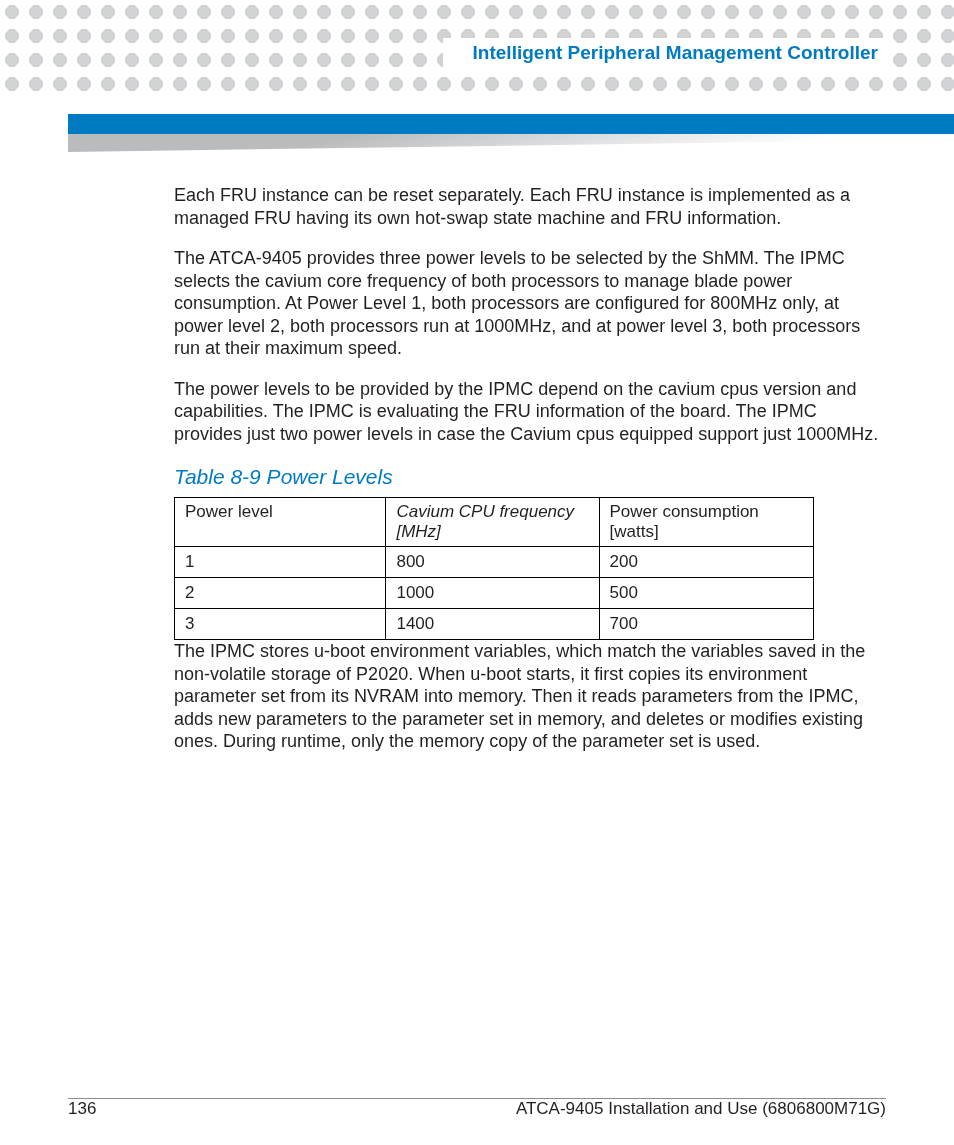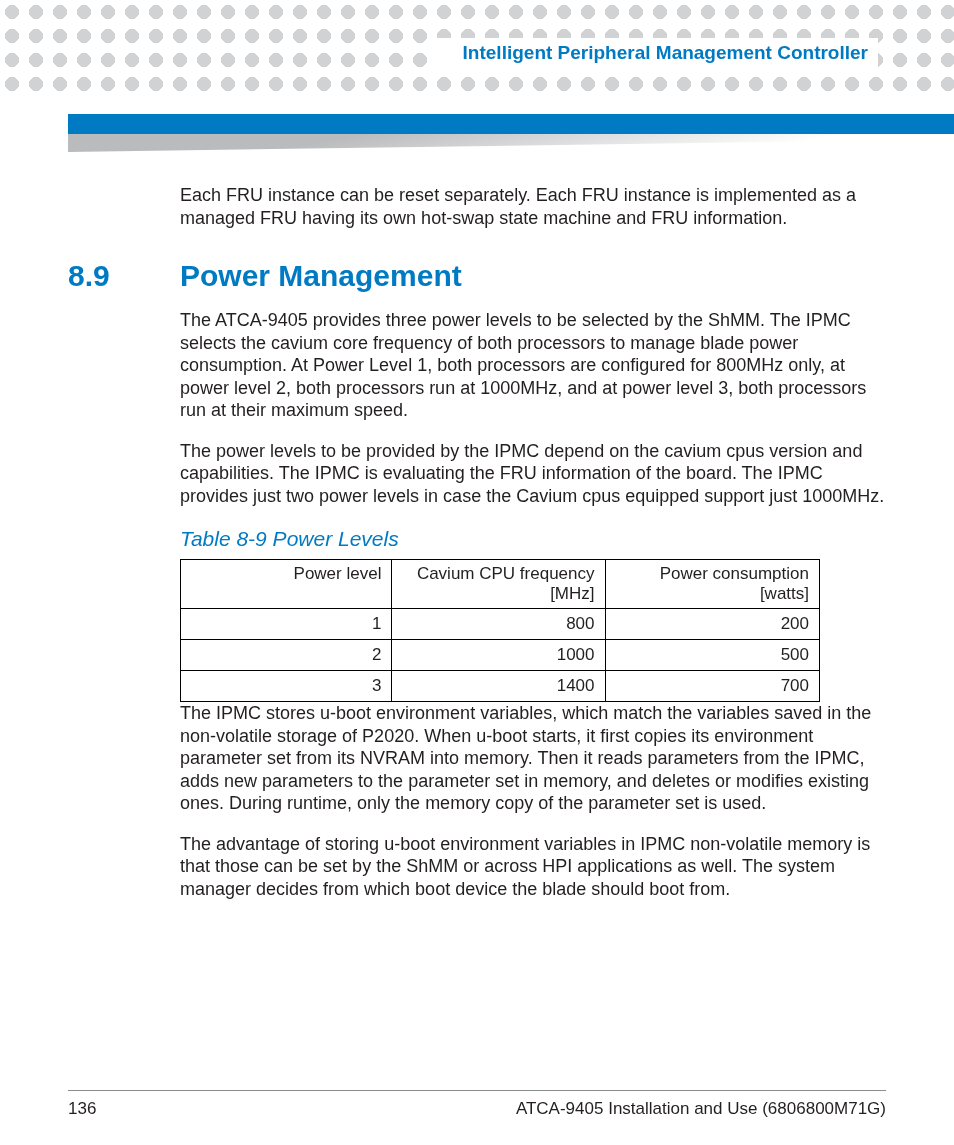--- a/index.html
+++ b/index.html
@@ -17,21 +17,21 @@
     top:0;left:0;right:0;height:95px;
     background-image:radial-gradient(circle,#d0d2d3 7px,transparent 7px);
     background-size:24px 24px;
     background-position:0 0;
   }
 
   
   .running-head{
     position:absolute;
     top:38px;
-    right:76px;
+    right:66px;
     padding:4px 10px 4px 30px;
     background:#fff;
     color:#007ac2;
     font-weight:700;
     font-size:19px;
   }
 
   
   .blue-bar{
     position:absolute;
@@ -42,21 +42,21 @@
     position:absolute;
     top:134px;left:68px;right:0;height:18px;
     background:linear-gradient(168deg,#b9bbbd 0%,#b9bbbd 30%,#ffffff 80%);
     clip-path:polygon(0 0,100% 0,100% 30%,0 100%);
   }
 
   
   .page{
     position:absolute;
     top:184px;
-    left:68px;
+    left:62px;
     right:68px;
   }
   .body-col{
     margin-left:112px;
   }
   p{
     font-size:18px;
     line-height:1.25;
     margin:0 0 18px 0;
   }
@@ -91,60 +91,55 @@
 
   
   table{
     border-collapse:collapse;
     width:640px;
     font-size:17px;
   }
   th,td{
     border:1px solid #000;
     padding:4px 10px;
-    text-align:right;
+    text-align:left;
     font-weight:400;
   }
   th{vertical-align:top;}
   td{height:22px;}
   .col-a{width:200px;}
-  .col-b{width:200px;}
+  .col-b{width:200px;font-style:italic;}
   .col-c{width:200px;}
 
   
   .footer{
     position:absolute;
     left:68px;right:68px;
     bottom:26px;
     border-top:1px solid #8a8c8e;
-    padding-top:8px;
     display:flex;
     justify-content:space-between;
     font-size:17px;
     color:#231f20;
   }
 </style>
 </head>
 <body>
 
 <div class="dots"></div>
 <div class="running-head">Intelligent Peripheral Management Controller</div>
 <div class="blue-bar"></div>
 <div class="grey-wedge"></div>
 
 <div class="page">
 
   <div class="body-col">
     <p>Each FRU instance can be reset separately. Each FRU instance is implemented as a managed FRU having its own hot-swap state machine and FRU information.</p>
   </div>
 
-  <div class="section">
-    <div class="secnum">8.9</div>
-    <div class="sectitle">Power Management</div>
-  </div>
 
   <div class="body-col">
     <p>The ATCA-9405 provides three power levels to be selected by the ShMM. The IPMC selects the cavium core frequency of both processors to manage blade power consumption. At Power Level 1, both processors are configured for 800MHz only, at power level 2, both processors run at 1000MHz, and at power level 3, both processors run at their maximum speed.</p>
     <p>The power levels to be provided by the IPMC depend on the cavium cpus version and capabilities. The IPMC is evaluating the FRU information of the board. The IPMC provides just two power levels in case the Cavium cpus equipped support just 1000MHz.</p>
 
     <div class="tbl-caption">Table 8-9 Power Levels</div>
 
     <table>
       <thead>
         <tr>
@@ -169,21 +164,20 @@
           <td>1400</td>
           <td>700</td>
         </tr>
       </tbody>
     </table>
   </div>
 
 
   <div class="body-col">
     <p>The IPMC stores u-boot environment variables, which match the variables saved in the non-volatile storage of P2020. When u-boot starts, it first copies its environment parameter set from its NVRAM into memory. Then it reads parameters from the IPMC, adds new parameters to the parameter set in memory, and deletes or modifies existing ones. During runtime, only the memory copy of the parameter set is used.</p>
-    <p>The advantage of storing u-boot environment variables in IPMC non-volatile memory is that those can be set by the ShMM or across HPI applications as well. The system manager decides from which boot device the blade should boot from.</p>
   </div>
 
 </div>
 
 <div class="footer">
   <span>136</span>
   <span>ATCA-9405 Installation and Use (6806800M71G)</span>
 </div>
 
 </body></html>

